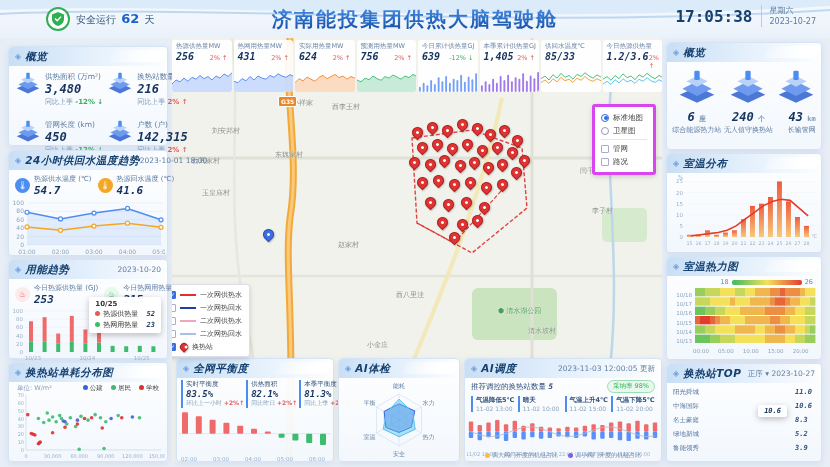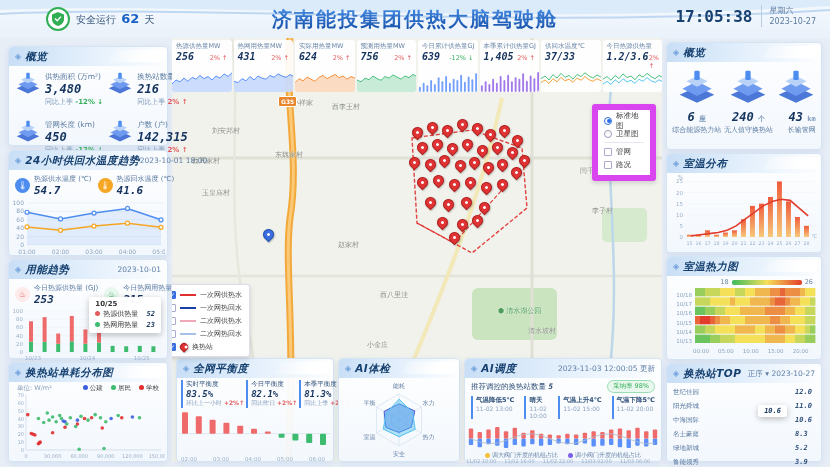--- a/index.html
+++ b/index.html
@@ -45,41 +45,41 @@
   .pin{position:absolute;width:11px;height:11px;background:#e03434;border:1px solid #b01f1f;border-radius:50% 50% 50% 0;transform:rotate(-45deg);box-shadow:0 1px 2px rgba(0,0,0,.3);}
   .pin::after{content:"";position:absolute;left:3px;top:3px;width:3px;height:3px;background:#fff;border-radius:50%;}
   .pin.blue{background:#3b6ee0;border-color:#2450b0;}
   .plab{position:absolute;font-size:7px;color:#8a8f84;white-space:nowrap;text-shadow:0 0 2px #fff;}
   #maplegend{position:absolute;left:-10px;top:246px;width:88px;background:#fff;border:1px solid #dde;border-radius:3px;box-shadow:0 2px 5px rgba(0,0,0,.15);padding:3px 5px;z-index:6;}
   #maplegend .row{display:flex;align-items:center;gap:4px;height:13px;font-size:7px;color:#444;}
   .cb{width:8px;height:8px;border:1px solid #aac;border-radius:1px;background:#fff;flex:0 0 8px;position:relative;}
   .cb.on{background:#3b6ee0;border-color:#3b6ee0;}
   .cb.on::after{content:"✓";color:#fff;font-size:6px;position:absolute;left:1px;top:-1px;}
   .lline{width:16px;height:0;border-top:2px solid;flex:0 0 16px;}
-  #mapctrl{position:absolute;right:6px;top:66px;width:64px;background:#fff;border:6px solid #d946ef;border-radius:3px;box-shadow:0 2px 5px rgba(0,0,0,.15);padding:4px 6px;z-index:6;}
+  #mapctrl{position:absolute;right:6px;top:66px;width:64px;background:#fff;border:3px solid #d946ef;border-radius:3px;box-shadow:0 2px 5px rgba(0,0,0,.15);padding:4px 6px;z-index:6;}
   #mapctrl .row{display:flex;align-items:center;gap:4px;height:13px;font-size:7.5px;color:#444;}
   .rd{width:8px;height:8px;border:1px solid #99b;border-radius:50%;flex:0 0 8px;position:relative;}
   .rd.on{border-color:#2b6be4;}
   .rd.on::after{content:"";position:absolute;left:1.5px;top:1.5px;width:4px;height:4px;background:#2b6be4;border-radius:50%;}
   #mapctrl .div{height:1px;background:#e3e8ef;margin:2px 0;}
   .roadbadge{position:absolute;background:#e8862c;color:#fff;font-size:6px;font-weight:bold;padding:1px 2px;border-radius:2px;border:1px solid #fff;z-index:3;}
   
   #strip{position:absolute;left:172px;top:40px;width:490px;height:52px;display:flex;gap:2px;z-index:5;}
   .mini{flex:1;background:rgba(255,255,255,.92);border-radius:3px;padding:2px 4px 0;position:relative;overflow:hidden;}
   .mini .mt{font-size:6.5px;color:#6a86a8;white-space:nowrap;}
   .mini .mrow{display:flex;align-items:baseline;justify-content:space-between;}
   .mini .mv{font-size:10px;}
   .mini .md{font-size:6.5px;}
   .mini .mc{position:absolute;left:0;right:0;bottom:0;height:24px;}
   
   .tip{position:absolute;background:rgba(255,255,255,.97);border-radius:3px;box-shadow:0 2px 6px rgba(0,0,0,.25);padding:3px 6px;font-size:7px;color:#333;z-index:8;}
   .tip .tr{display:flex;align-items:center;gap:3px;height:11px;white-space:nowrap;}
   .dot{width:5px;height:5px;border-radius:50%;flex:0 0 5px;}
   
-  .tagrow{display:flex;padding:1px 6px;gap:10px;}
+  .tagrow{display:flex;padding:1px 6px;gap:3px;}
   .tag{flex:1;border-left:2px solid #4d8df0;padding-left:3px;}
   .tag .t1{font-size:6.5px;color:#31517a;font-weight:bold;white-space:nowrap;}
   .tag .t2{font-size:6px;color:#8ba3c0;}
   .pill{background:#e8f8ee;color:#2fae54;border:1px solid #9adfb4;border-radius:7px;font-size:6.5px;padding:1px 5px;white-space:nowrap;}
   .ai-note{display:flex;align-items:center;justify-content:space-between;padding:2px 6px;font-size:7.5px;color:#31517a;}
   .legend-dots{position:absolute;bottom:1px;left:0;right:0;display:flex;justify-content:center;gap:10px;font-size:6px;color:#6a86a8;}
   .legend-dots span{display:flex;align-items:center;gap:2px;}
   
   .hbrow{display:flex;align-items:center;height:14px;padding:0 6px;gap:4px;}
   .hbname{width:30px;font-size:6.5px;color:#5a7aa0;white-space:nowrap;overflow:hidden;}
@@ -187,21 +187,21 @@
     </div>
   <div id="lb-layer">
       <div class="plab" style="left: 40px; top: 88px;">刘安邦村</div>
       <div class="plab" style="left: 120px; top: 60px;">小祥家</div>
       <div class="plab" style="left: 160px; top: 64px;">西李王村</div>
       <div class="plab" style="left: 103px; top: 112px;">东魏家村</div>
       <div class="plab" style="left: 30px; top: 150px;">玉皇庙村</div>
       <div class="plab" style="left: 166px; top: 202px;">赵家村</div>
       <div class="plab" style="left: 408px; top: 128px;">闫千户村</div>
       <div class="plab" style="left: 420px; top: 168px;">李子村</div>
-      <div class="plab" style="left: 208px; top: 252px;">西八里洼</div>
+      <div class="plab" style="left: 224px; top: 252px;">西八里洼</div>
       <div class="plab" style="left: 356px; top: 288px;">清水坡村</div>
       <div class="plab" style="left: 195px; top: 302px;">小金庄</div>
       <div class="plab" style="left: 20px; top: 118px;">西周家村</div>
     </div>
   <span class="roadbadge" style="left:106px;top:58px">G35</span>
   <div class="plab" style="left:326px;top:268px;color:#4d9c5c">⬢ <span>清水湖公园</span></div>
   <div id="maplegend">
       <div class="row">
         <span class="cb on"></span>
         <span class="lline" style="border-color:#e02f2f"></span>
@@ -340,21 +340,21 @@
           <rect x="42.1875" y="5.333333333333332" width="1.875" height="18.666666666666668" rx="1" fill="#9261e6" opacity="0.85"></rect>
           <rect x="45.9375" y="12.8" width="1.875" height="11.2" rx="1" fill="#9261e6" opacity="0.85"></rect>
           <rect x="49.6875" y="7.466666666666669" width="1.875" height="16.53333333333333" rx="1" fill="#9261e6" opacity="0.85"></rect>
           <rect x="53.4375" y="10.133333333333335" width="1.875" height="13.866666666666665" rx="1" fill="#9261e6" opacity="0.85"></rect>
           <rect x="57.1875" y="4" width="1.875" height="20" rx="1" fill="#9261e6" opacity="0.85"></rect>
         </svg></div>
     </div>
     <div class="mini">
       <div class="mt">供回水温度℃</div>
    <div class="mrow">
-        <span class="mv digi">37/33</span>
+        <span class="mv digi">85/33</span>
    <span class="md up"> </span>
       </div>
    <div class="mc"><svg width="60" height="24">
           <path d="M0,10.666666666666666 L 4,8 L 8,12 L 12,6.666666666666668 L 16,10.133333333333335 L 20,5.333333333333332 L 24,9.333333333333332 L 28,7.466666666666669 L 32,11.2 L 36,6.400000000000002 L 40,8.533333333333331 L 44,4.799999999999997 L 48,8 L 52,10.133333333333335 L 56,6.933333333333334 L 60,9.066666666666666" stroke="#49c17e" fill="none" stroke-width="1"></path>
           <path d="M0,14.666666666666666 L 4,12 L 8,15.466666666666667 L 12,10.666666666666666 L 16,13.866666666666667 L 20,9.333333333333332 L 24,12.8 L 28,11.2 L 32,14.399999999999999 L 36,10.133333333333335 L 40,12.266666666666667 L 44,8.533333333333331 L 48,11.733333333333334 L 52,13.333333333333334 L 56,10.666666666666666 L 60,12.8" stroke="#f6a23c" fill="none" stroke-width="1"></path>
         </svg></div>
     </div>
     <div class="mini">
       <div class="mt">今日热源供热量</div>
    <div class="mrow">
@@ -469,21 +469,21 @@
         <circle cx="83" cy="26.099999999999998" r="2" fill="#fff" stroke="#f5a623" stroke-width="1.2"></circle>
         <circle cx="116.5" cy="23.16" r="2" fill="#fff" stroke="#f5a623" stroke-width="1.2"></circle>
         <circle cx="150" cy="27.36" r="2" fill="#fff" stroke="#f5a623" stroke-width="1.2"></circle>
       </svg></div>
 </div>
 
 <div class="panel" style="left:8px;top:259px;width:160px;height:100px">
   <div class="ph">
       <span class="dm">◈</span>
       <b>用能趋势</b>
-    <span class="hr">2023-10-01</span>
+    <span class="hr">2023-10-20</span>
     </div>
   <div class="chiprow">
     <div class="chip">
       <span class="ic" style="background:#fdeaea;color:#e25c5c">♨</span>
       <span><span class="cl">今日热源供热量 (GJ)</span><br><span class="cv digi">253</span></span>
     </div>
     <div class="chip">
       <span class="ic" style="background:#e8f8ee;color:#2fae54">♨</span>
       <span><span class="cl">今日热网用热量 (GJ)</span><br><span class="cv digi">215</span></span>
     </div>
@@ -608,21 +608,21 @@
       <b>全网平衡度</b>
       <span class="tab"></span>
     </div>
   <div class="balstats" id="balstats">
       <div class="bstat">
         <div class="b1">实时平衡度</div>
         <div class="b2 digi">83.5%</div>
    <div class="b3">环比上一小时 <b class="up">+2%↑</b></div>
       </div>
       <div class="bstat">
-        <div class="b1">今日平衡度</div>
+        <div class="b1">供热面积</div>
         <div class="b2 digi">82.1%</div>
    <div class="b3">同比昨日 <b class="up">+2%↑</b></div>
       </div>
       <div class="bstat">
         <div class="b1">本季平衡度</div>
         <div class="b2 digi">81.3%</div>
    <div class="b3">同比上季 <b class="up">+2%↑</b></div>
       </div>
     </div>
   <div class="chartbox" style="height:52px;margin:0 2px"><svg width="152" height="52">
@@ -1026,25 +1026,20 @@
 </div>
 
 <div class="panel" style="left:666px;top:363px;width:156px;height:99px">
   <div class="ph">
       <span class="dm">◈</span>
       <b>换热站TOP</b>
     <span class="hr"><span>正序 ▾</span>&nbsp;<span>2023-10-27</span></span>
     </div>
   <div id="topbars" style="position:relative;padding-top:2px">
     <div class="tip" style="right:34px;top:22px;padding:2px 6px"><b class="digi">10.6</b></div>
-  <div class="hbrow">
-        <span class="hbname">世纪佳园</span>
-        <span class="hbtrack"><span class="hbbar" style="width:93.75%"></span></span>
-        <span class="hbval digi">12.0</span>
-      </div>
       <div class="hbrow">
         <span class="hbname">阳光舜城</span>
         <span class="hbtrack"><span class="hbbar" style="width:85.9375%"></span></span>
         <span class="hbval digi">11.0</span>
       </div>
       <div class="hbrow">
         <span class="hbname">中海国际</span>
         <span class="hbtrack"><span class="hbbar" style="width:82.81249999999999%"></span></span>
         <span class="hbval digi">10.6</span>
       </div>

